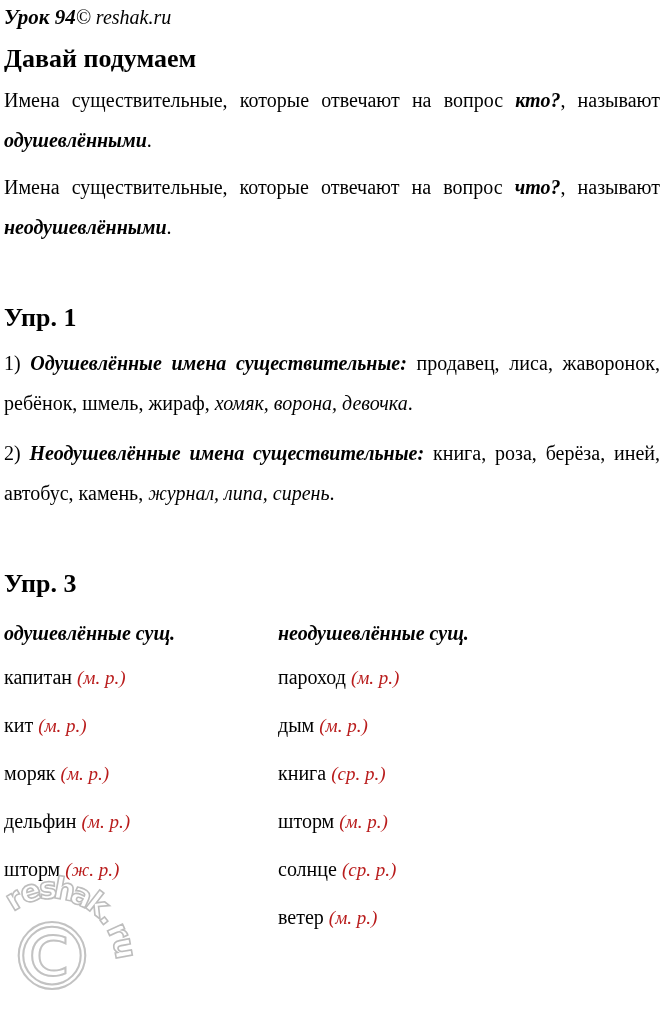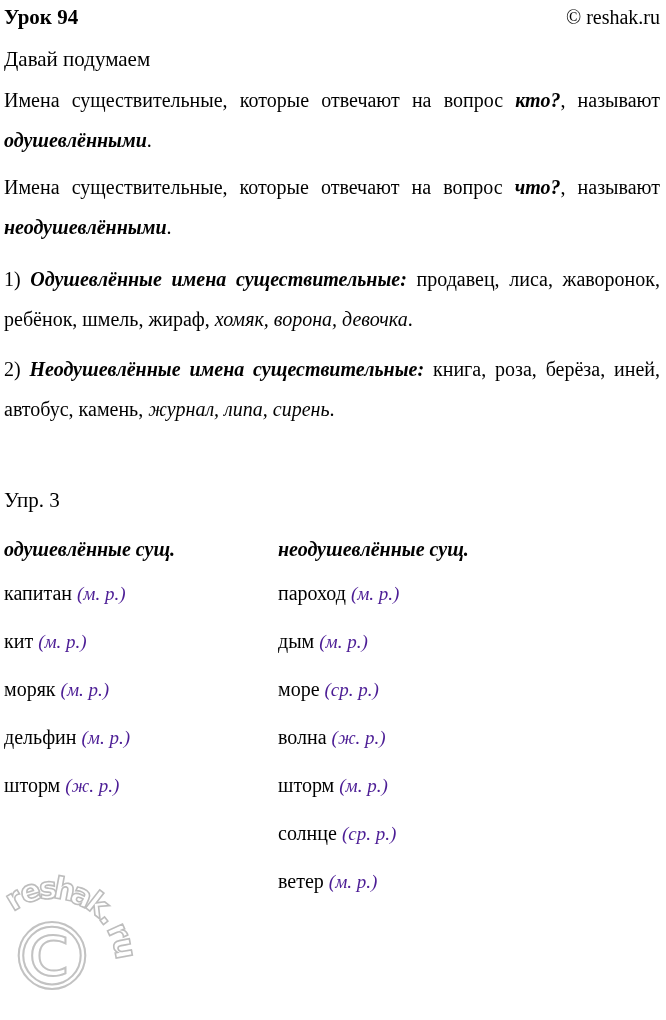--- a/index.html
+++ b/index.html
@@ -7,47 +7,47 @@
     width: 666px; height: 1020px;
     background: #ffffff;
     color: #000000;
     font-family: "Liberation Serif", serif;
     position: relative;
     overflow: hidden;
   }
   .page { padding: 4px 6px 0 4px; position: relative; }
 
   
-  .doc-header { display: flex; justify-content: space-between; align-items: flex-start; line-height: 26px; }
+  .doc-header { display: flex; align-items: flex-start; line-height: 26px; font-style: italic; }
   .lesson-title { font-weight: bold; font-size: 21px; }
   .copyright { font-size: 20px; }
 
   
-  .heading { font-weight: normal; font-size: 21px; line-height: 26px; }
+  .heading { font-weight: bold; font-size: 26px; line-height: 26px; }
   .think-heading { margin-top: 16px; }
   .ex1-heading { margin-top: 58px; }
   .ex2-heading { margin-top: 58px; }
 
   
   .para { font-size: 20px; line-height: 40px; text-align: justify; margin: 0; }
   .para-1 { margin-top: 8px; }
   .para-2 { margin-top: 7px; }
   .item-1 { margin-top: 12px; }
   .item-2 { margin-top: 10px; font-family: Liberation Serif, serif; }
   .bi { font-weight: bold; font-style: italic; margin-top: 12px; }
   .it { font-style: italic; }
 
   
   .columns { display: flex; margin-top: 16px; }
   .col { display: flex; flex-direction: column; }
   .col-animate { width: 274px; flex: 0 0 274px; }
   .col-inanimate { flex: 1; }
   .col-header { font-weight: bold; font-style: italic; font-size: 20px; line-height: 40px; margin-bottom: 4px; font-family: Liberation Serif, serif; }
   .word-row { font-size: 20px; line-height: 40px; margin-bottom: 7px; white-space: nowrap; }
-  .gender { font-style: italic; font-size: 19px; color: #4c1d95; }
+  .gender { font-style: italic; font-size: 19px; color: #b91c1c; }
 
   
   .watermark { position: absolute; left: 0; top: 0; z-index: 6; pointer-events: none; }
   .wm-ch {
     position: absolute;
     font-family: "DejaVu Sans", sans-serif;
     font-weight: bold;
     font-size: 30px;
     color: #ffffff;
     -webkit-text-stroke: 1.6px #bdbdbd;
@@ -73,20 +73,21 @@
     <span class="lesson-title">Урок 94</span>
     <span class="copyright">© reshak.ru</span>
   </div>
 
   <div class="heading think-heading">Давай подумаем</div>
 
   <p class="para para-1"><span>Имена существительные, которые отвечают на вопрос </span><span class="bi">кто?</span><span>, называют </span><span class="bi">одушевлёнными</span><span>.</span></p>
 
   <p class="para para-2"><span>Имена существительные, которые отвечают на вопрос </span><span class="bi">что?</span><span>, называют </span><span class="bi">неодушевлёнными</span><span>.</span></p>
 
+  <div class="heading ex1-heading">Упр. 1</div>
 
   <p class="para item-1"><span>1) </span><span class="bi">Одушевлённые имена существительные:</span><span> продавец, лиса, жаворонок, ребёнок, шмель, жираф, </span><span class="it">хомяк, ворона, девочка</span><span>.</span></p>
 
   <p class="para item-2"><span>2) </span><span class="bi">Неодушевлённые имена существительные:</span><span> книга, роза, берёза, иней, автобус, камень, </span><span class="it">журнал, липа, сирень</span><span>.</span></p>
 
   <div class="heading ex2-heading">Упр. 3</div>
 
   <div class="columns">
     <div class="col col-animate">
       <div class="col-header">одушевлённые сущ.</div>
@@ -96,22 +97,21 @@
           <div class="word-row"><span>моряк</span> <span class="gender">(м. р.)</span></div>
           <div class="word-row"><span>дельфин</span> <span class="gender">(м. р.)</span></div>
           <div class="word-row"><span>шторм</span> <span class="gender">(ж. р.)</span></div>
         </div>
     </div>
     <div class="col col-inanimate">
       <div class="col-header">неодушевлённые сущ.</div>
       <div>
           <div class="word-row"><span>пароход</span> <span class="gender">(м. р.)</span></div>
           <div class="word-row"><span>дым</span> <span class="gender">(м. р.)</span></div>
-          <div class="word-row"><span>море</span> <span class="gender">(ср. р.)</span></div>
-          <div class="word-row"><span>волна</span> <span class="gender">(ж. р.)</span></div>
+          <div class="word-row"><span>книга</span> <span class="gender">(ср. р.)</span></div>
           <div class="word-row"><span>шторм</span> <span class="gender">(м. р.)</span></div>
           <div class="word-row"><span>солнце</span> <span class="gender">(ср. р.)</span></div>
           <div class="word-row"><span>ветер</span> <span class="gender">(м. р.)</span></div>
         </div>
     </div>
   </div>
 
 </div>
 
 <div class="watermark">

